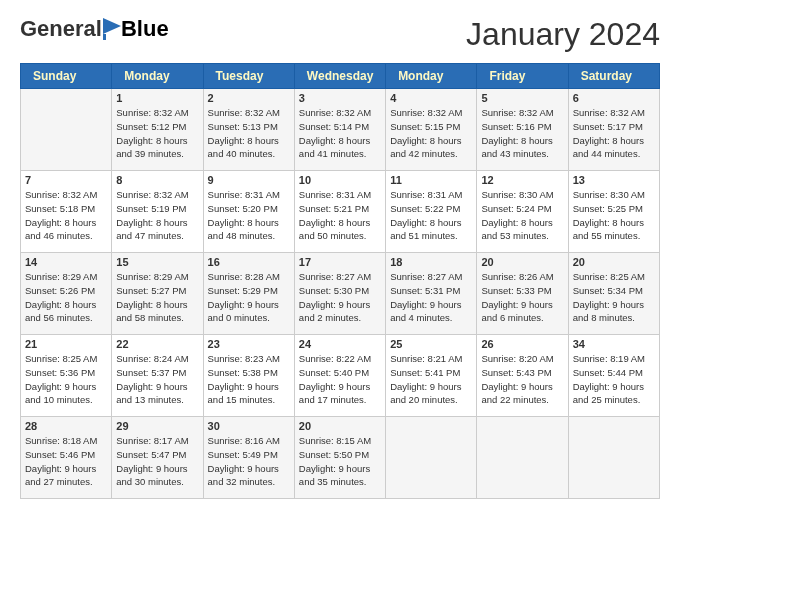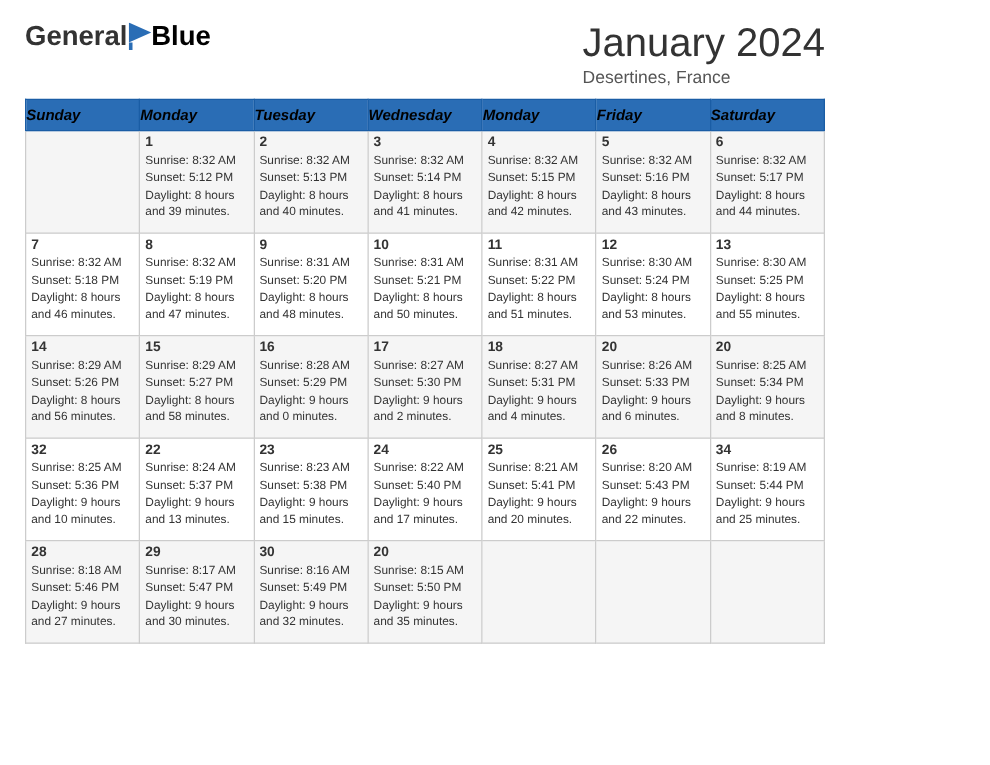--- a/index.html
+++ b/index.html
@@ -56,27 +56,26 @@
       font-size: 14px;
       color: #555;
     }
     table {
       width: 100%;
       border-collapse: collapse;
       table-layout: fixed;
     }
     thead tr th {
       background-color: #2a6db5;
-      color: #000000;
+      color: #fef9c3;
       font-size: 12px;
       font-weight: bold;
-      padding: 5px 0;
+      padding: 5px 12px;
       text-align: left;
       border: 1px solid #1a5da5;
-      font-style: italic;
     }
     tbody tr td {
       border: 1px solid #ccc;
       vertical-align: top;
       padding: 3px 4px;
       font-size: 9.5px;
       color: #333;
       height: 82px;
     }
     tbody tr:nth-child(odd) td {
@@ -105,21 +104,20 @@
         <span class="logo-general">General</span>
         <svg class="logo-icon" viewBox="0 0 18 22" xmlns="http://www.w3.org/2000/svg">
           <polygon points="0,0 18,8 0,16" fill="#2a6db5"></polygon>
           <rect x="0" y="16" width="3" height="6" fill="#2a6db5"></rect>
         </svg>
         <span class="logo-blue">Blue</span>
       </div>
     </div>
     <div class="title-block">
       <div class="month-title">January 2024</div>
-      <div class="location">Desertines, France</div>
     </div>
   </div>
 
   <table>
     <thead>
       <tr>
         <th>Sunday</th>
         <th>Monday</th>
         <th>Tuesday</th>
         <th>Wednesday</th>
@@ -211,21 +209,21 @@
             <span class="day-number">20</span>
             <div class="cell-content">Sunrise: 8:26 AM<br>Sunset: 5:33 PM<br>Daylight: 9 hours<br>and 6 minutes.</div>
           </td>
           <td>
             <span class="day-number">20</span>
             <div class="cell-content">Sunrise: 8:25 AM<br>Sunset: 5:34 PM<br>Daylight: 9 hours<br>and 8 minutes.</div>
           </td>
         </tr>
         <tr>
           <td>
-            <span class="day-number">32</span>
+            <span class="day-number">21</span>
             <div class="cell-content">Sunrise: 8:25 AM<br>Sunset: 5:36 PM<br>Daylight: 9 hours<br>and 10 minutes.</div>
           </td>
           <td>
             <span class="day-number">22</span>
             <div class="cell-content">Sunrise: 8:24 AM<br>Sunset: 5:37 PM<br>Daylight: 9 hours<br>and 13 minutes.</div>
           </td>
           <td>
             <span class="day-number">23</span>
             <div class="cell-content">Sunrise: 8:23 AM<br>Sunset: 5:38 PM<br>Daylight: 9 hours<br>and 15 minutes.</div>
           </td>

